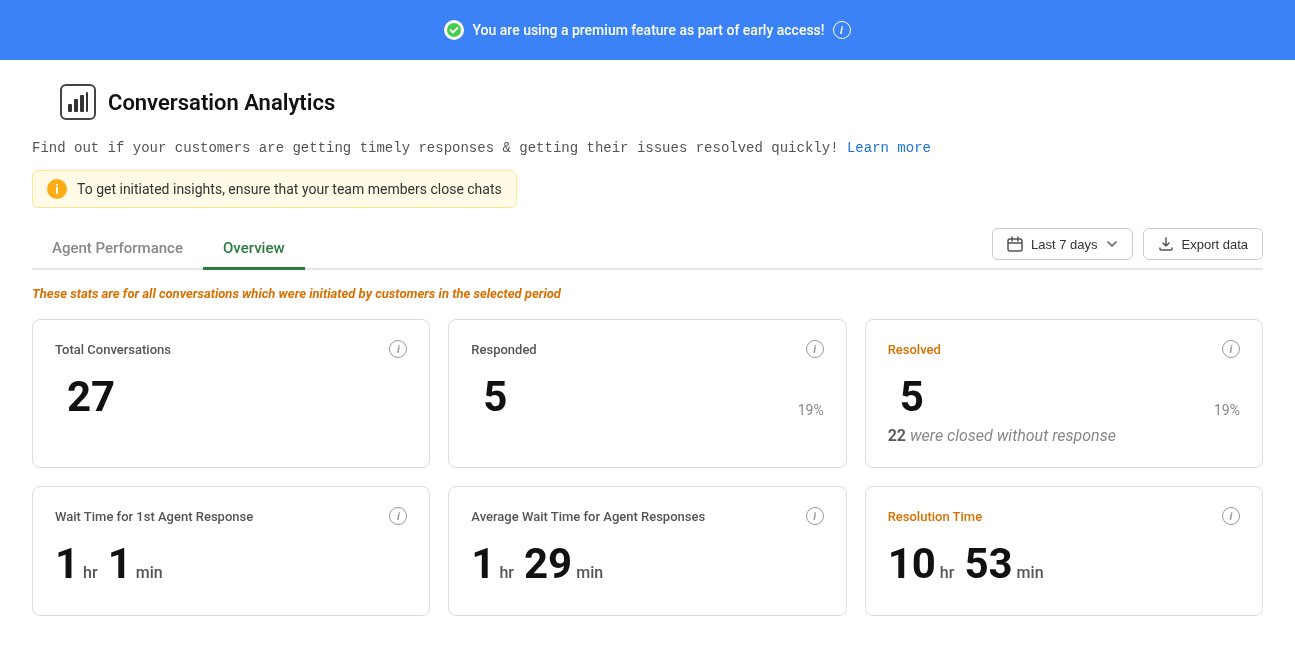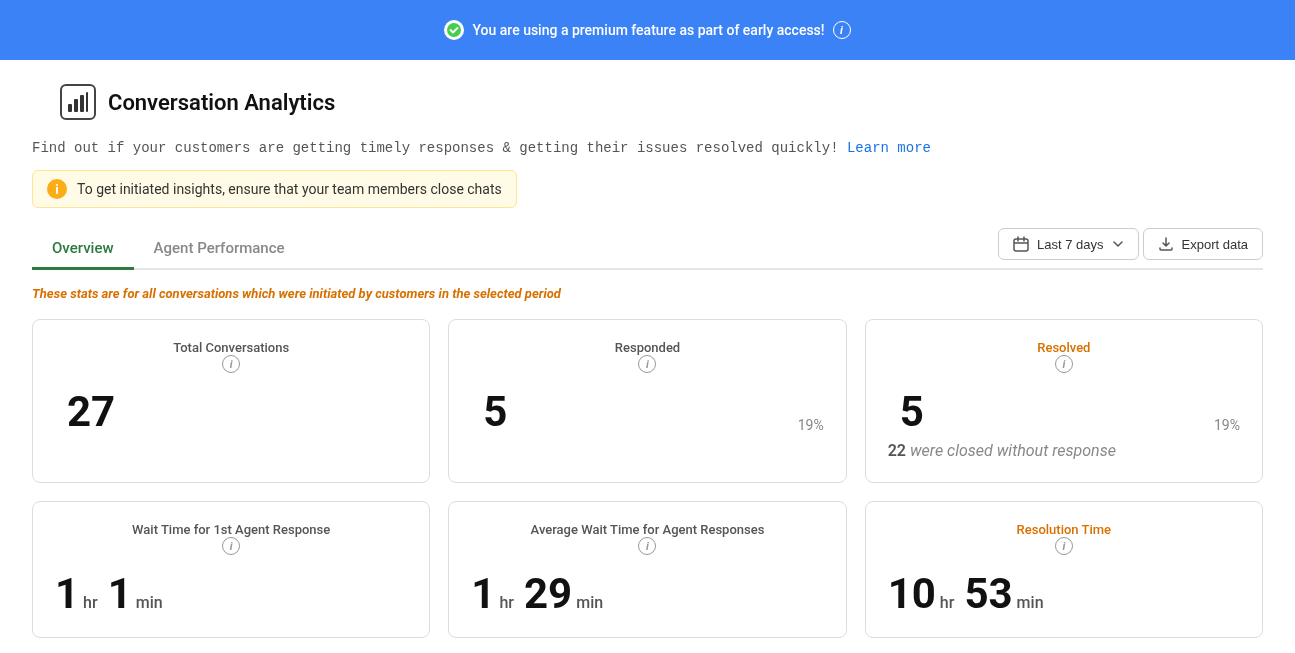--- a/index.html
+++ b/index.html
@@ -134,21 +134,21 @@
       font-weight: 500;
       transition: color 0.2s;
     }
     .tab.active {
       color: #2c7a3f;
       border-bottom-color: #2c7a3f;
     }
 
     .controls {
       display: flex;
-      gap: 4px;
+      gap: 10px;
       padding-bottom: 8px;
     }
     .control-btn {
       display: flex;
       align-items: center;
       gap: 8px;
       border: 1.5px solid #ccc;
       border-radius: 6px;
       padding: 7px 14px;
       background: #fff;
@@ -178,21 +178,20 @@
       border-radius: 8px;
       padding: 20px 22px 22px;
       min-height: 130px;
       position: relative;
     }
     .card-header {
       display: flex;
       align-items: center;
       justify-content: space-between;
       margin-bottom: 18px;
-      flex-direction: column;
     }
     .card-title {
       font-size: 13px;
       color: #555;
       font-weight: 500;
     }
     .card-title.orange { color: #d87000; }
     .info-icon {
       width: 18px;
       height: 18px;
@@ -295,22 +294,22 @@
 
   
   <div class="info-notice">
     <span class="notice-icon">i</span>
     <span>To get initiated insights, ensure that your team members close chats</span>
   </div>
 
   
   <div class="tabs-row">
     <div class="tabs">
+      <div class="tab">Agent Performance</div>
       <div class="tab active">Overview</div>
-      <div class="tab">Agent Performance</div>
     </div>
     <div class="controls">
       <button class="control-btn">
         <svg width="16" height="16" viewBox="0 0 16 16" fill="none">
           <rect x="1" y="3" width="14" height="12" rx="2" stroke="#555" stroke-width="1.5"></rect>
           <path d="M1 7h14" stroke="#555" stroke-width="1.5"></path>
           <path d="M5 1v4M11 1v4" stroke="#555" stroke-width="1.5" stroke-linecap="round"></path>
         </svg>
         <span>Last 7 days</span>
         <svg width="12" height="12" viewBox="0 0 12 12" fill="none">

